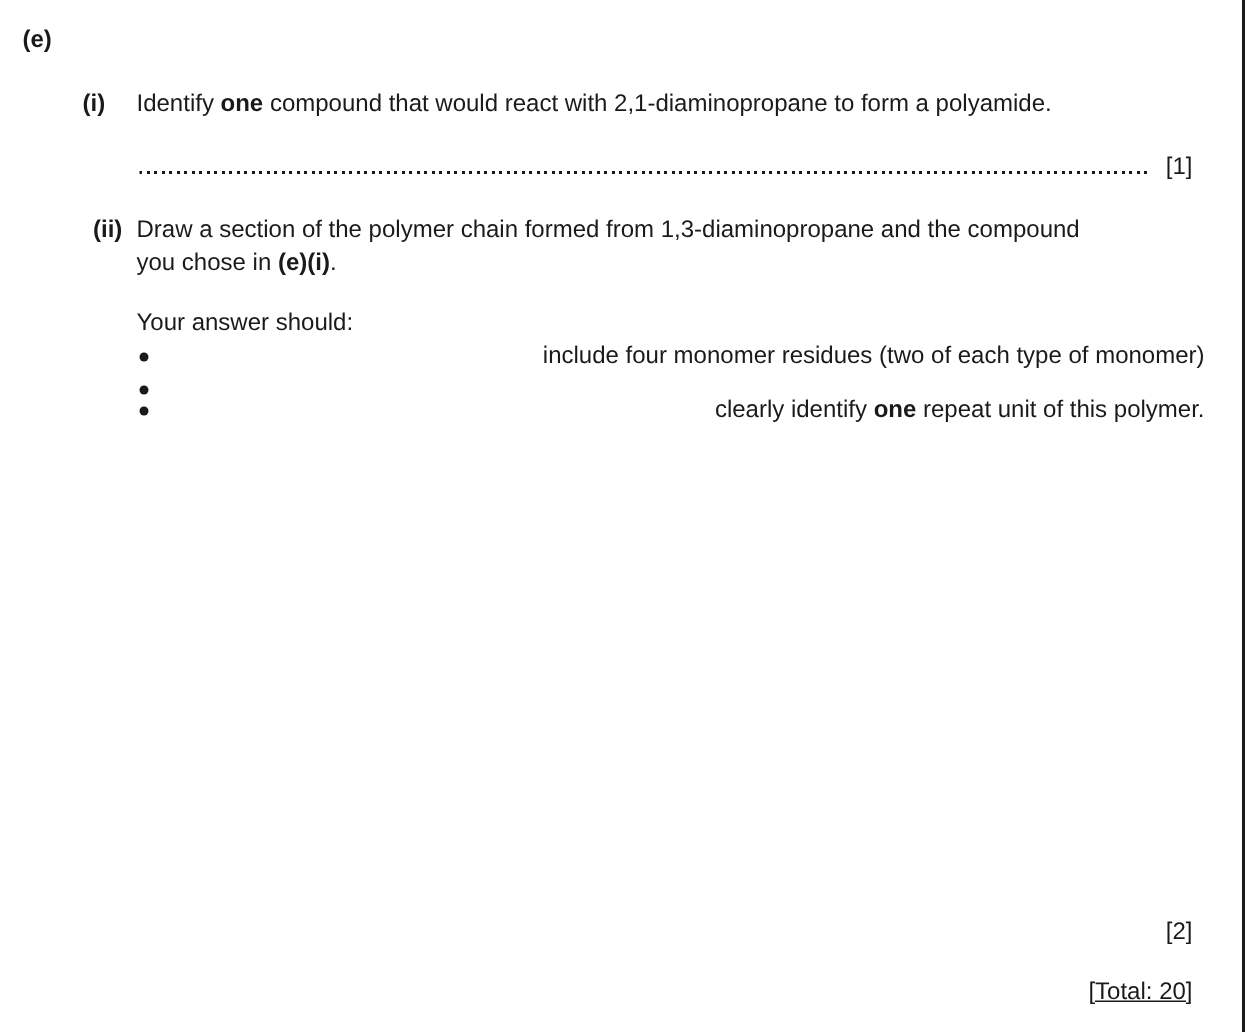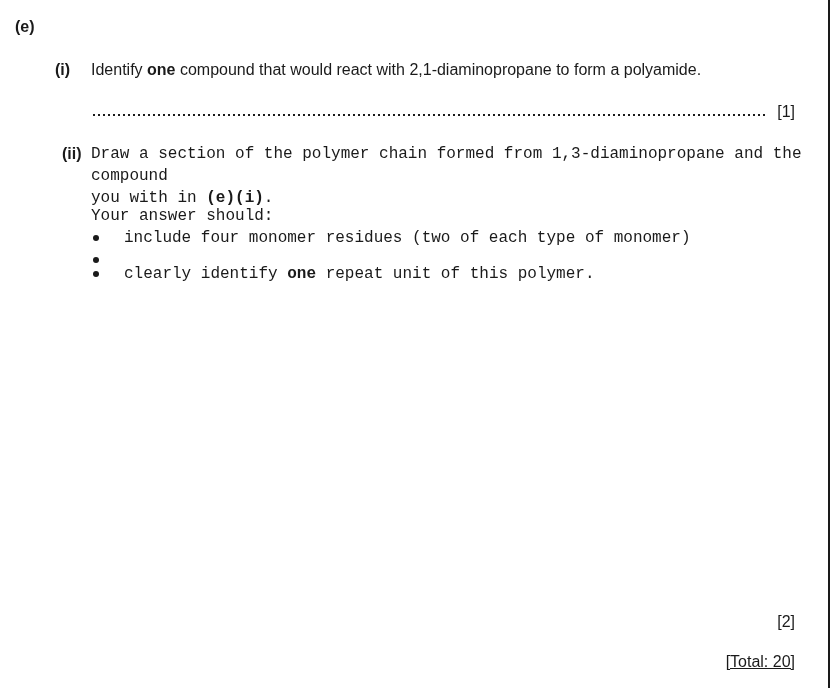--- a/index.html
+++ b/index.html
@@ -19,22 +19,22 @@
   .b{font-weight:bold;}
   sub.fsub{font-size:11px;line-height:0;vertical-align:-4px;}
   .page-edge{
     position:absolute;left:828px;top:0;width:2px;height:688px;
     background:var(--text);
   }
   .answer-line{
     position:absolute;left:93px;top:114px;width:672px;height:2px;
     background-image:repeating-linear-gradient(90deg,var(--text) 0,var(--text) 2px,transparent 2px,transparent 5px);
   }
-  .wrapblock{width:712px;font-family:Liberation Mono, monospace;}
-  .bullet-row{display:flex;align-items:flex-start;}
+  .wrapblock{width:712px;}
+  .bullet-row{display:flex;align-items:flex-start;justify-content:space-between;}
   .dot{
     width:6px;height:6px;border-radius:50%;
     background:var(--text);
     margin:8px 0 0 2px;flex:0 0 6px;
   }
   .bullet-text{margin-left:25px;}
   .marks{text-align:right;}
 </style>
 </head>
 <body>
@@ -47,21 +47,21 @@
 
   <div class="abs b" style="left:55px;top:59px;">(i)</div>
   <div class="abs" style="left:91px;top:59px;"><span>Identify </span><span class="b">one</span><span> compound that would react with 2,1-diaminopropane to form a polyamide.</span></div>
 
   <div class="answer-line"></div>
   <div class="abs marks" style="right:37px;top:101px;">[1]</div>
 
   <div class="abs b" style="left:62px;top:143px;">(ii)</div>
   <div class="abs wrapblock" style="left:91px;top:143px;">
     <div>Draw a section of the polymer chain formed from 1,3-diaminopropane and the compound</div>
-    <div><span>you with in </span><span class="b">(e)(i)</span><span>.</span></div>
+    <div><span>you chose in </span><span class="b">(e)(i)</span><span>.</span></div>
   </div>
 
   <div class="abs wrapblock" style="left:91px;top:205px;">
     <div>Your answer should:</div>
     <div class="bullet-row">
       <div class="dot"></div>
       <div class="bullet-text"><span>include four monomer residues (two of each type of monomer)</span><span class="b"></span><span></span></div>
     </div>
     <div class="bullet-row">
       <div class="dot"></div>

